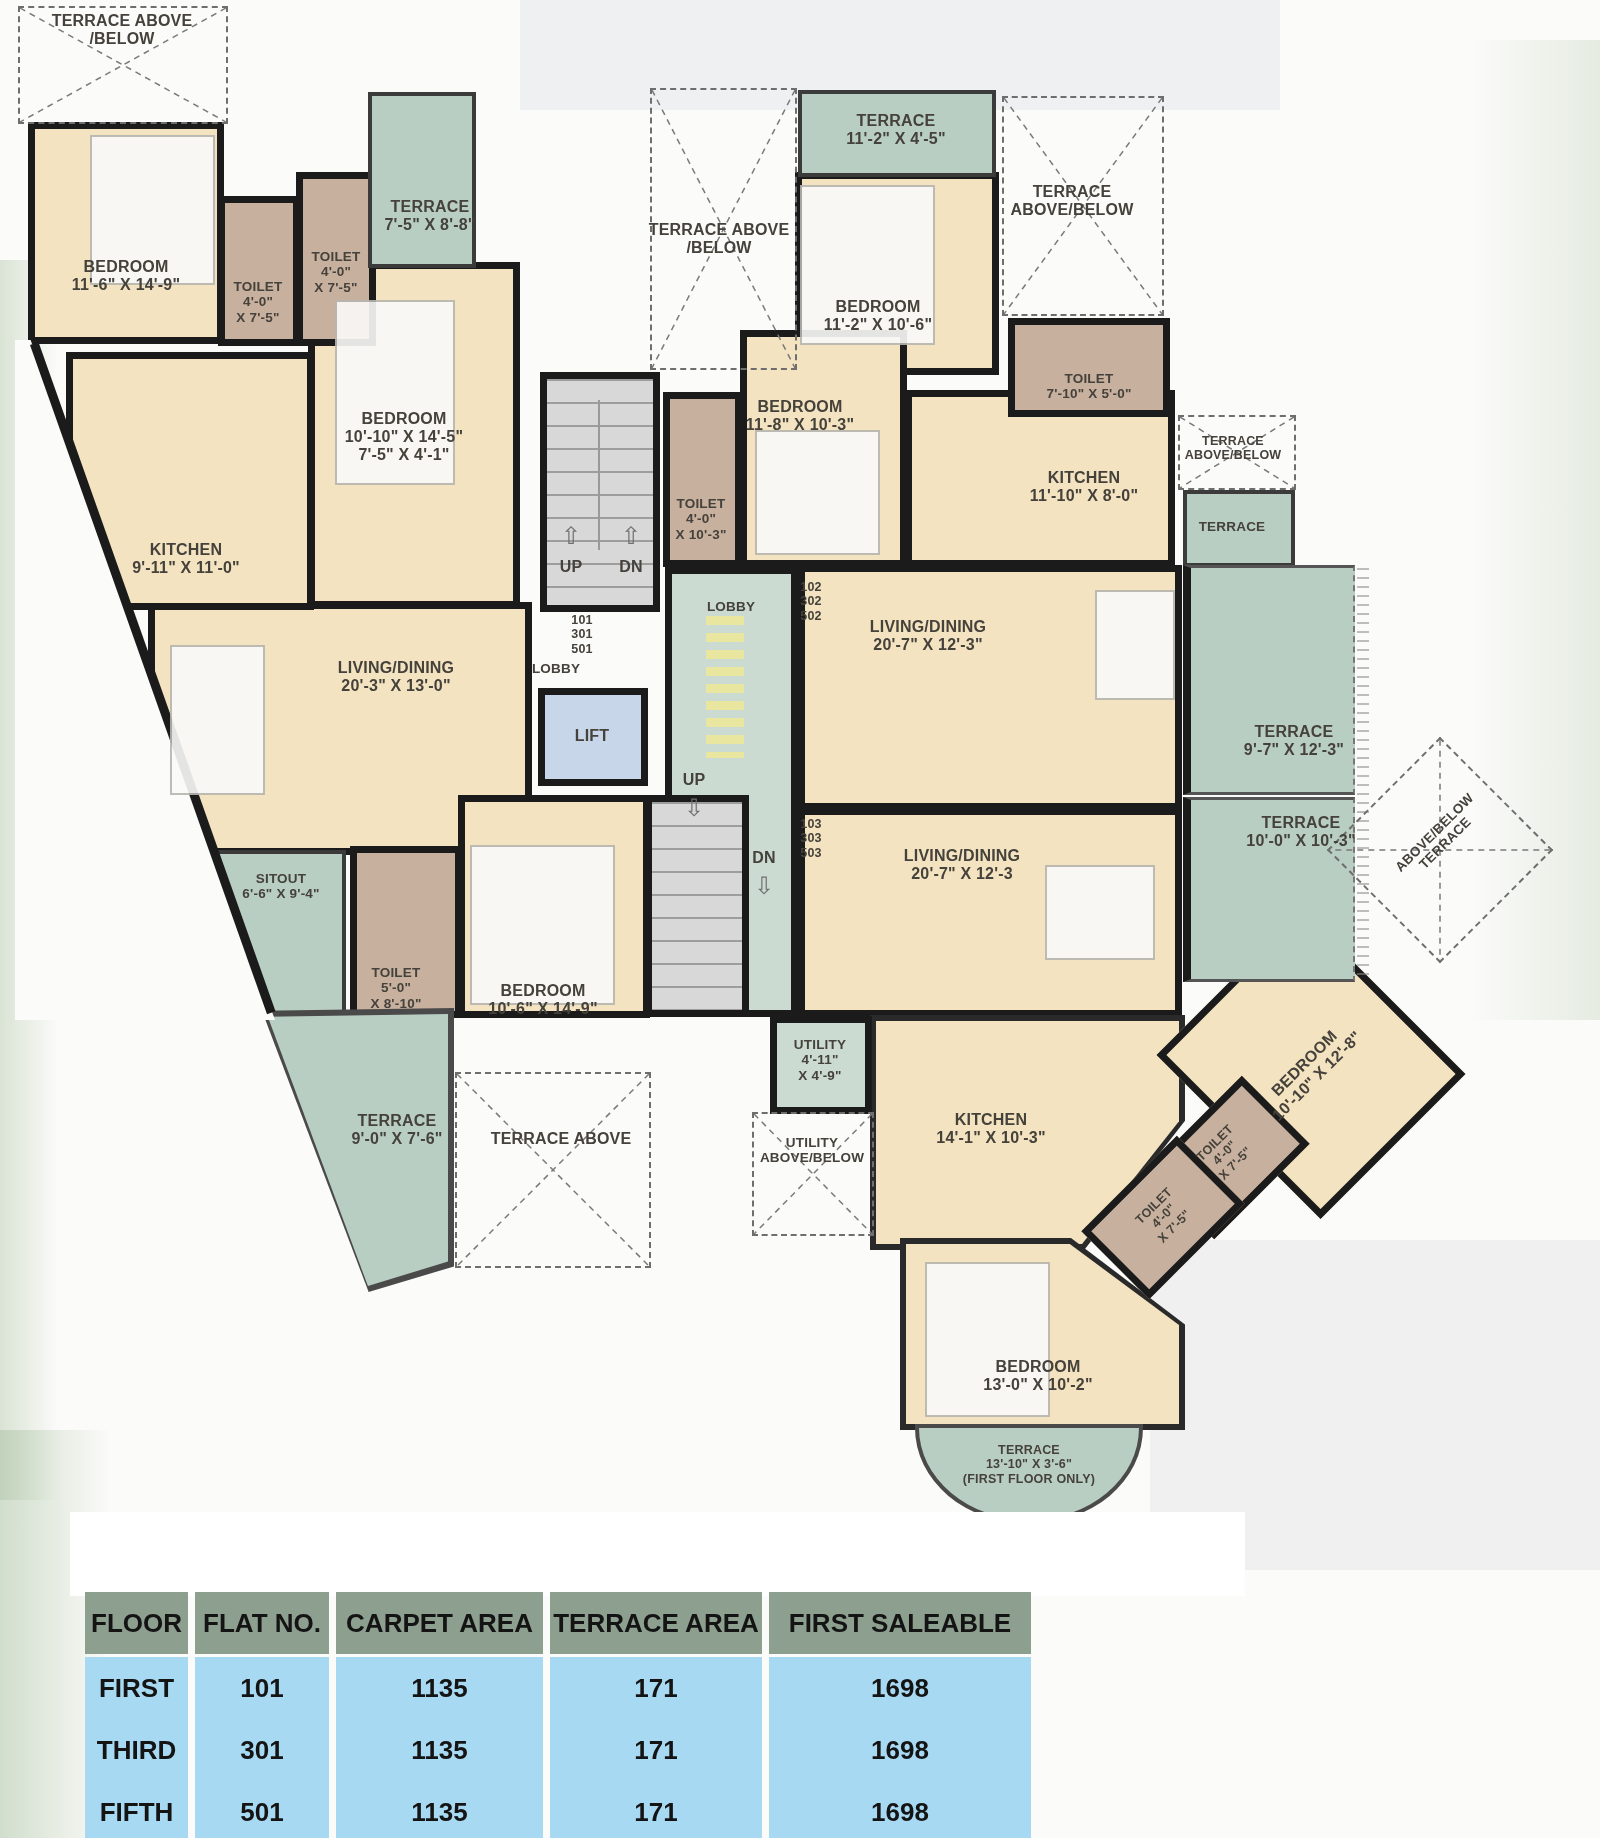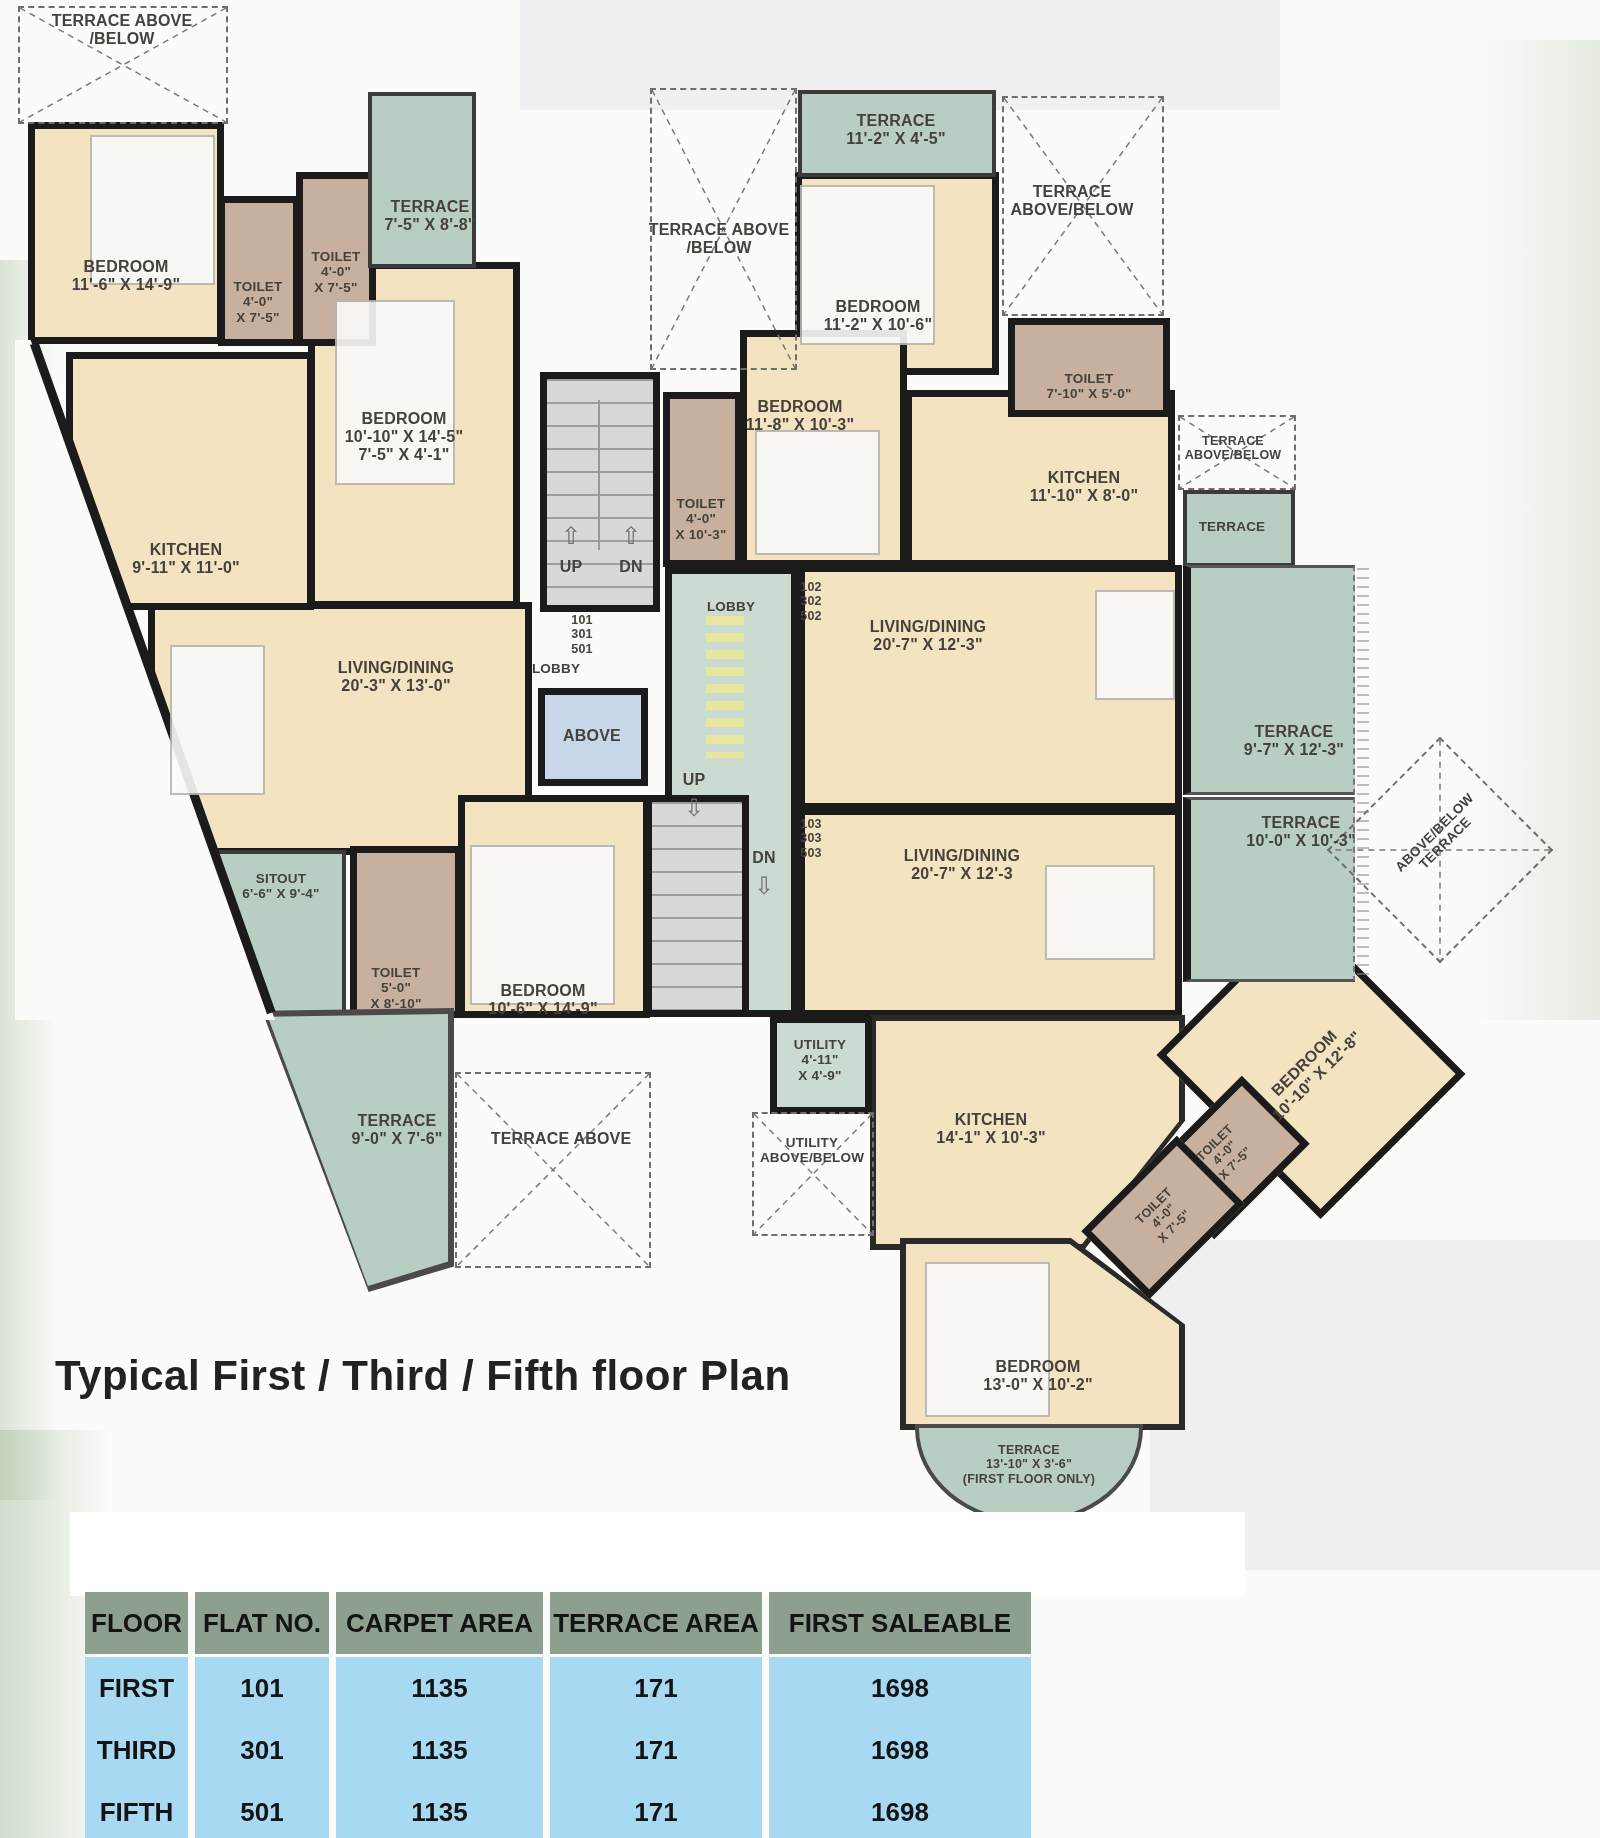--- a/index.html
+++ b/index.html
@@ -178,21 +178,21 @@
 10'-10" X 14'-5"
 7'-5" X 4'-1"</div>
   <div class="lbl" style="left:186px;top:559px;">KITCHEN
 9'-11" X 11'-0"</div>
   <div class="lbl" style="left:396px;top:677px;">LIVING/DINING
 20'-3" X 13'-0"</div>
   <div class="lbl sm" style="left:556px;top:669px;">LOBBY</div>
   <div class="lbl xs" style="left:582px;top:634px;">101
 301
 501</div>
-  <div class="lbl" style="left:592px;top:736px;">ABOVE</div>
+  <div class="lbl" style="left:592px;top:736px;">LIFT</div>
   <div class="lbl sm" style="left:701px;top:519px;">TOILET
 4'-0"
 X 10'-3"</div>
   <div class="arrow" style="left:571px;top:536px;">⇧</div>
   <div class="arrow" style="left:631px;top:536px;">⇧</div>
   <div class="lbl" style="left:571px;top:567px;">UP</div>
   <div class="lbl" style="left:631px;top:567px;">DN</div>
   <div class="lbl" style="left:719px;top:239px;">TERRACE ABOVE
 /BELOW</div>
   <div class="lbl" style="left:896px;top:130px;">TERRACE
@@ -255,21 +255,20 @@
 4'-0"
 X 7'-5"</div>
   <div class="lbl rot sm" style="left:1440px;top:838px;">ABOVE/BELOW
 TERRACE</div>
   <div class="lbl" style="left:1038px;top:1376px;">BEDROOM
 13'-0" X 10'-2"</div>
   <div class="lbl xs" style="left:1029px;top:1464px;">TERRACE
 13'-10" X 3'-6"
 (FIRST FLOOR ONLY)</div>
 
-  <div id="title">Typical First / Third / Fifth floor Plan</div>
 
   <div id="stmt-band"></div>
 
   <div id="area-table">
     <div class="trow head">
       <div class="cell">FLOOR</div>
       <div class="cell">FLAT NO.</div>
       <div class="cell">CARPET AREA</div>
       <div class="cell">TERRACE AREA</div>
       <div class="cell">FIRST SALEABLE</div>

